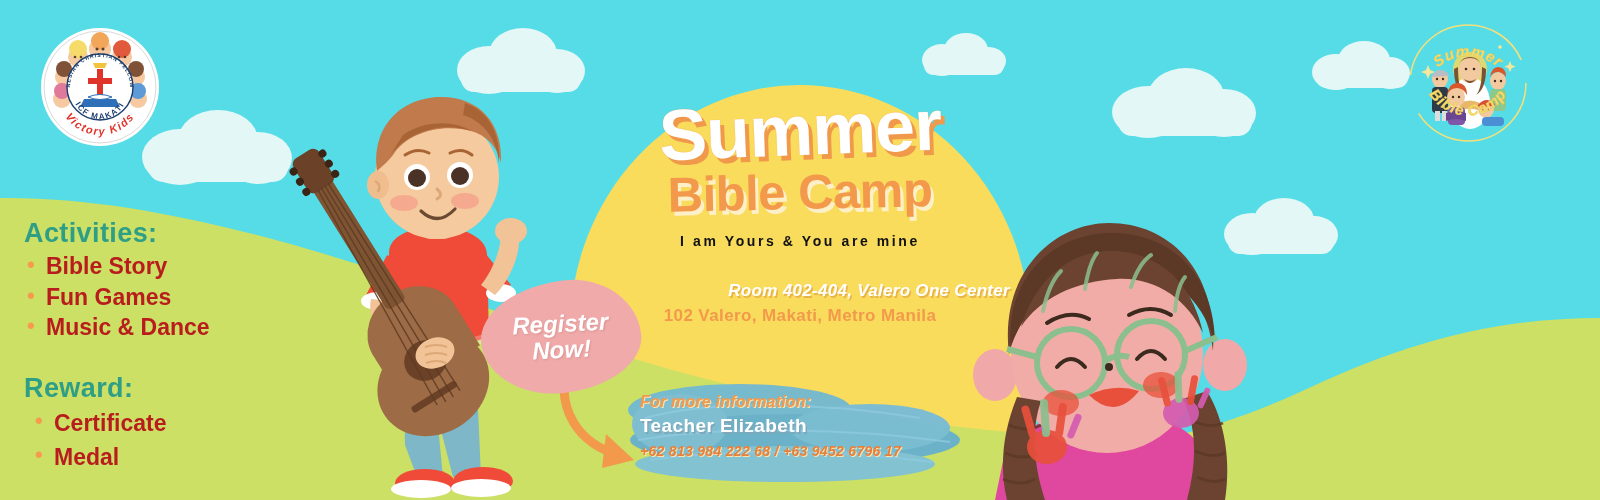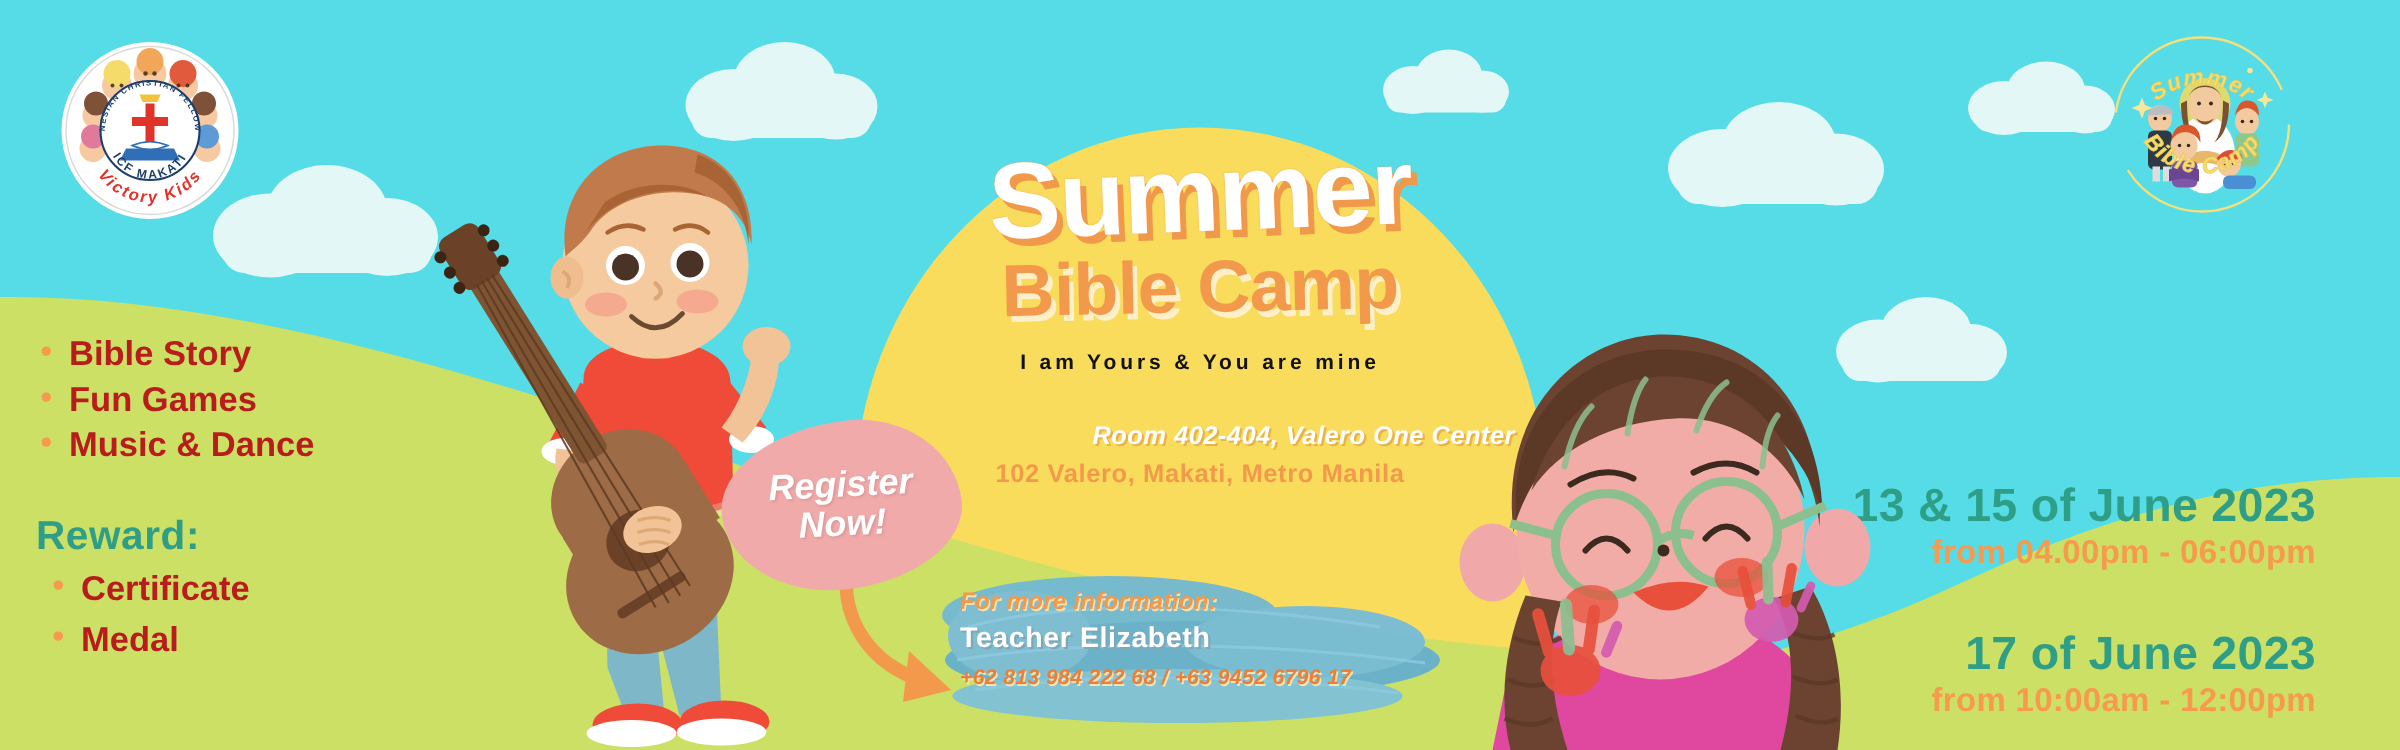--- a/index.html
+++ b/index.html
@@ -442,20 +442,21 @@
     </defs>
     <text font-size="15" font-weight="bold" font-style="italic" fill="#F7DC6F" letter-spacing="1" font-family="'Liberation Sans',sans-serif" stroke="#EBC94F" stroke-width=".5">
       <textPath href="#arcSum" startOffset="50%" text-anchor="middle">Summer</textPath>
     </text>
     <text font-size="15" font-weight="bold" font-style="italic" fill="#F7DC6F" letter-spacing="1" font-family="'Liberation Sans',sans-serif" stroke="#EBC94F" stroke-width=".5">
       <textPath href="#arcBC" startOffset="50%" text-anchor="middle">Bible Camp</textPath>
     </text>
   </svg>
 
   <div id="left-info">
+    <div class="sect-head">Activities:</div>
     <ul class="blist">
       <li>Bible Story</li>
       <li>Fun Games</li>
       <li>Music &amp; Dance</li>
     </ul>
     <div class="sect-head reward">Reward:</div>
     <ul class="blist rw">
       <li>Certificate</li>
       <li>Medal</li>
 
@@ -477,24 +478,14 @@
       <span>Now!</span>
     </div>
   </div>
 
   <div id="contact">
     <div id="c-head">For more information:</div>
     <div id="c-name">Teacher Elizabeth</div>
     <div id="c-phone">+62 813 984 222 68 / +63 9452 6796 17</div>
   </div>
 
-  <div id="dates">
-    <div class="dblock">
-      <div class="d-main">13 &amp; 15 of June 2023</div>
-      <div class="d-sub">from 04.00pm - 06:00pm</div>
-    </div>
-    <div class="dblock second">
-      <div class="d-main">17 of June 2023</div>
-      <div class="d-sub">from 10:00am - 12:00pm</div>
-    </div>
-  </div>
 
 </div>
 
 </body></html>

